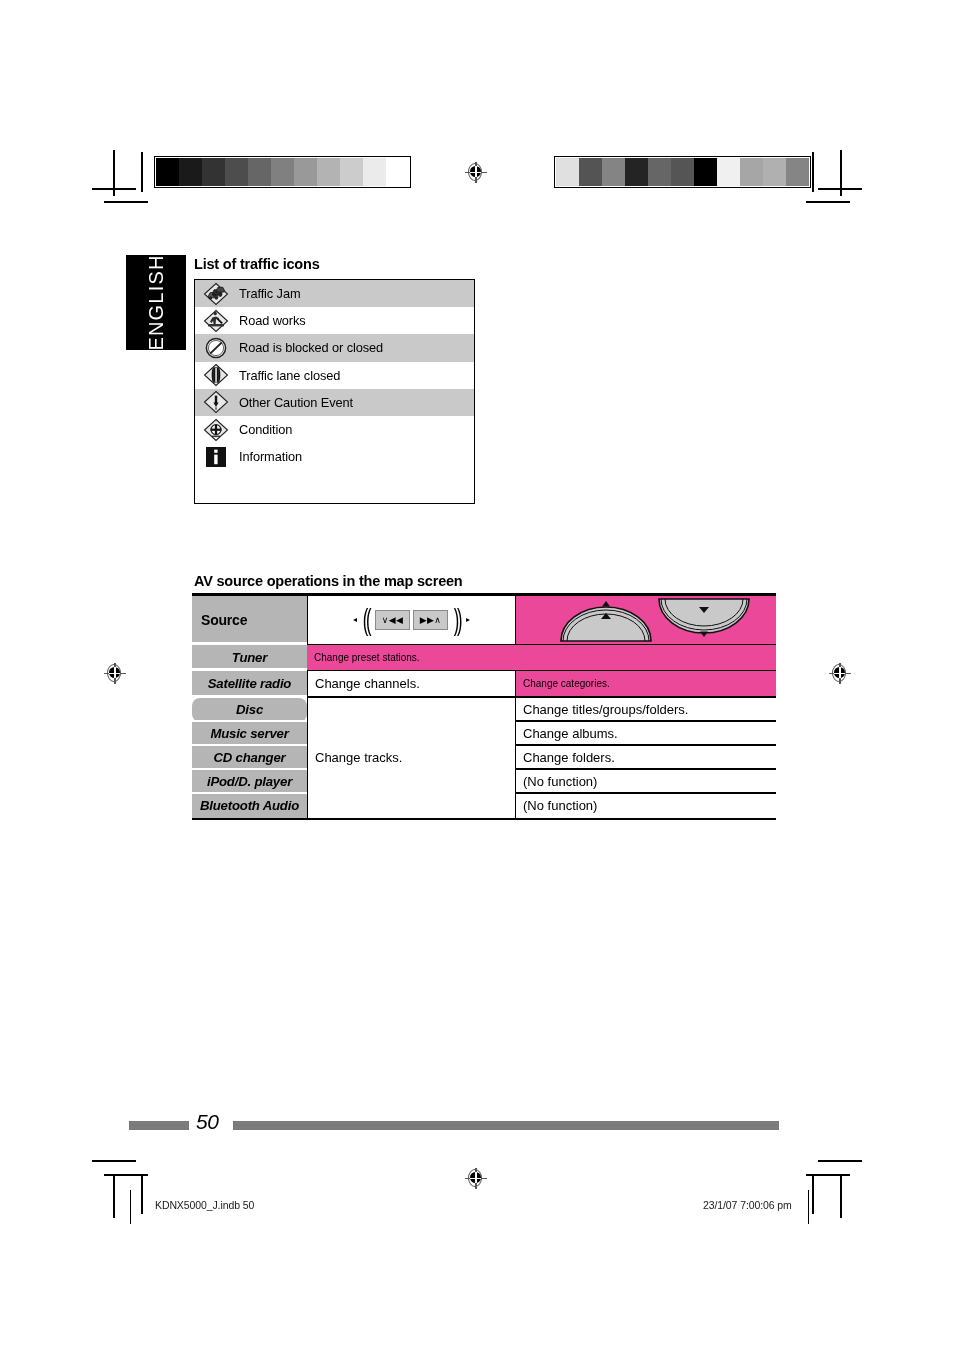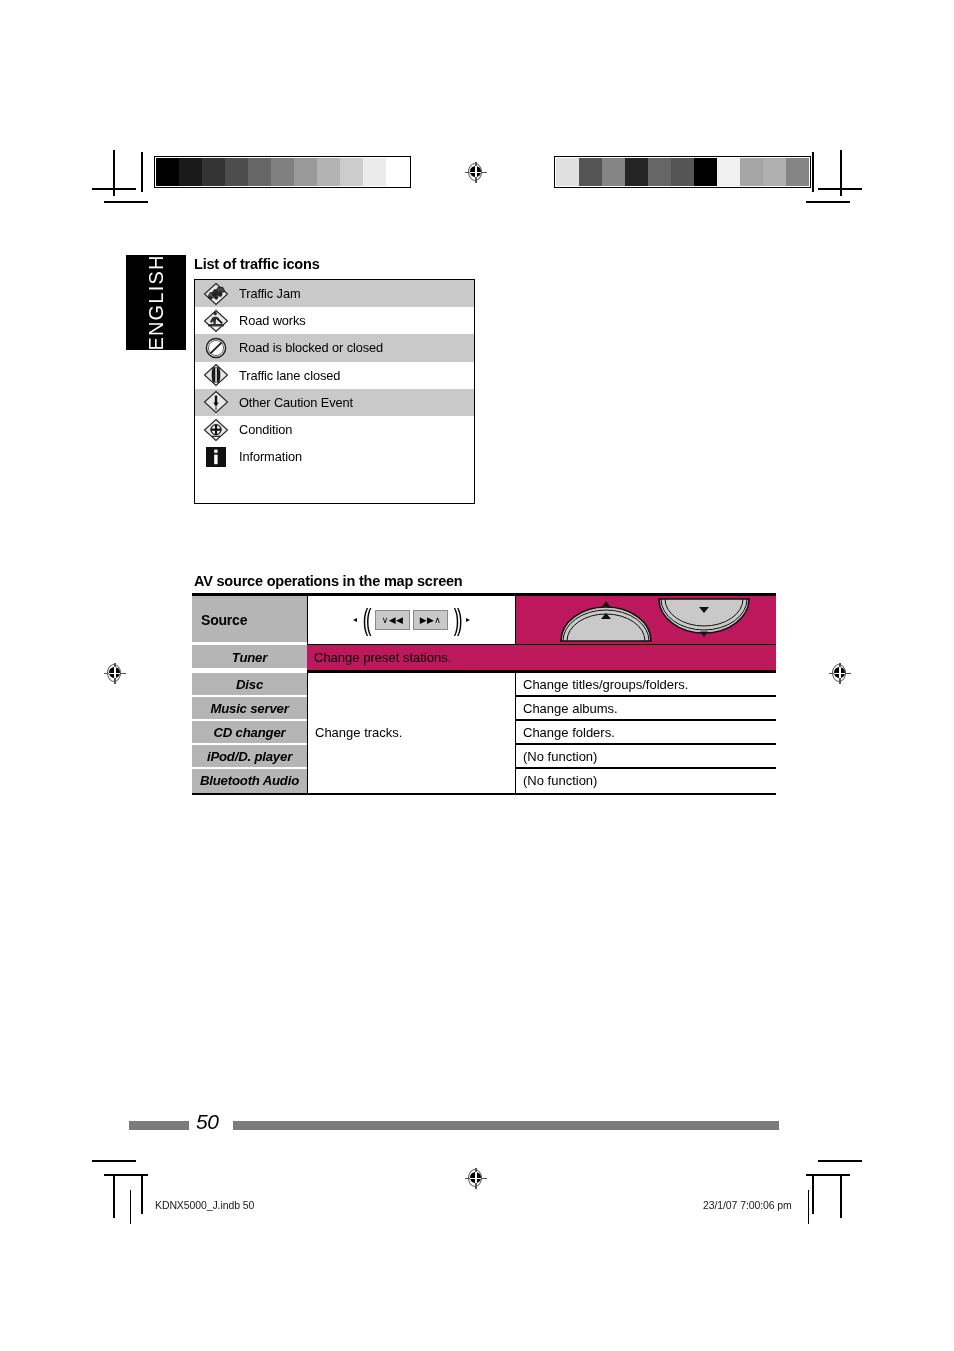--- a/index.html
+++ b/index.html
@@ -188,22 +188,22 @@
     padding-left: 7px;
     font-size: 13px;
     background: #fff;
   }
   .av-rightcell {
     flex: 1 1 auto;
     display: flex;
     align-items: center;
     box-sizing: border-box;
     padding-left: 7px;
-    font-size: 13px;
-    background: #be185d;
+    font-size: 10px;
+    background: #ec4899;
   }
   .rule-seg-mid {
     position: relative;
     height: 1.4px;
   }
   .rule-seg-mid i {
     position: absolute;
     top: 0;
     left: 115px;
     right: 0;
@@ -534,26 +534,33 @@
     </div>
     <div class="av-row" style="height: 25px;">
       <div class="av-srccell gap-below">
         <div class="srctext">Tuner</div>
       </div>
       <div class="av-rightcell">Change preset stations.</div>
     </div>
     <div class="rule-seg-mid">
       <i></i>
     </div>
+    <div class="av-row" style="height: 25px;">
+      <div class="av-srccell gap-below">
+        <div class="srctext">Satellite radio</div>
+      </div>
+      <div class="av-midcell">Change channels.</div>
+      <div class="av-rightcell">Change categories.</div>
+    </div>
     <div class="rule-seg-mid">
       <i></i>
     </div>
     <div class="merged-block">
       <div class="merged-left-col">
-        <div class="av-srccell gap-below" style="height: 24px;">
+        <div class="av-srccell gap-below" style="height: 24px; border-radius: 8px;">
           <div class="srctext">Disc</div>
         </div>
         <div class="av-srccell gap-below" style="height: 24px;">
           <div class="srctext">Music server</div>
         </div>
         <div class="av-srccell gap-below" style="height: 24px;">
           <div class="srctext">CD changer</div>
         </div>
         <div class="av-srccell gap-below" style="height: 24px;">
           <div class="srctext">iPod/D. player</div>

